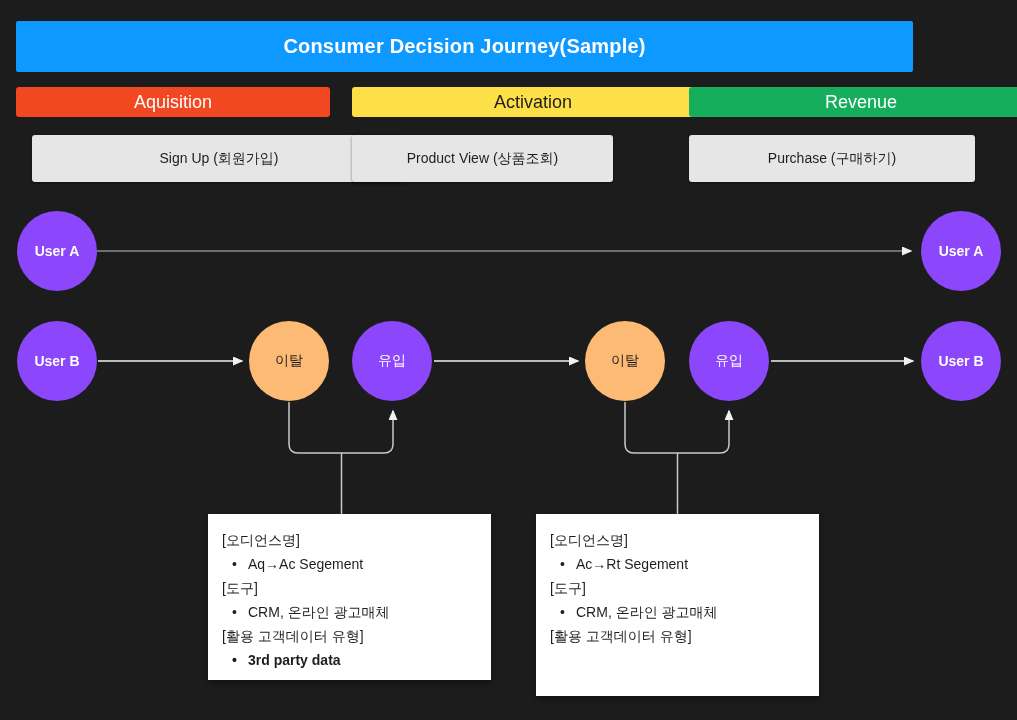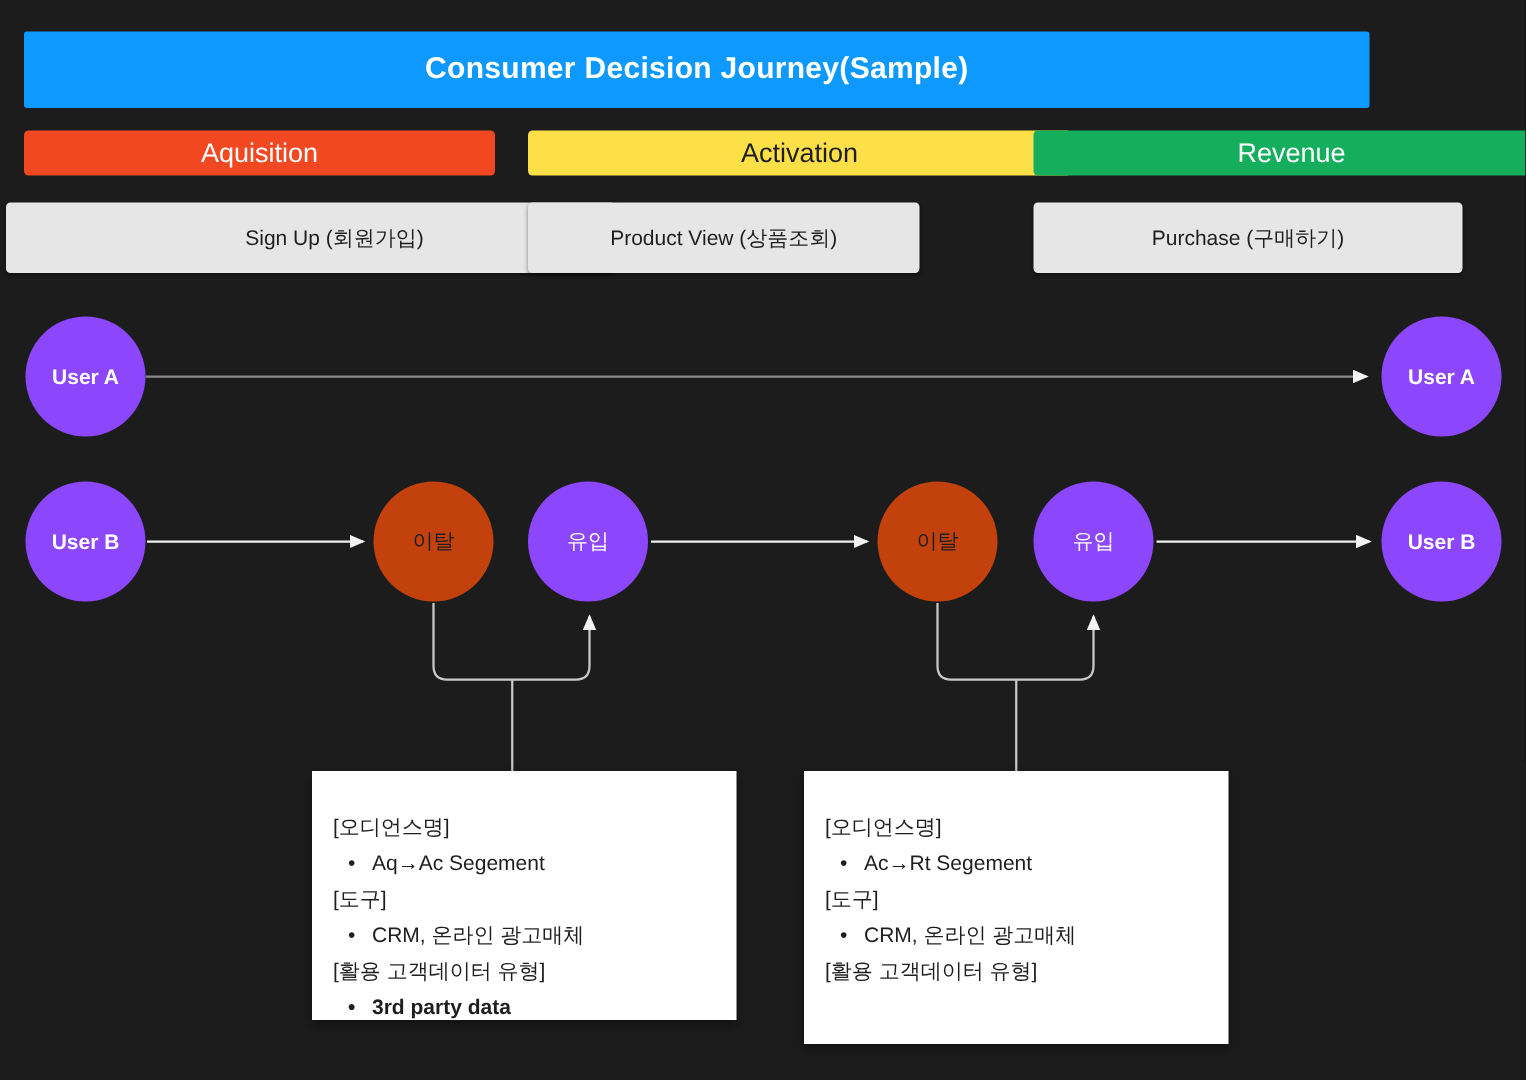--- a/index.html
+++ b/index.html
@@ -41,21 +41,21 @@
   
   .step-bar {
     position: absolute;
     top: 135px; height: 47px;
     background: #E6E6E6;
     border-radius: 3px;
     box-shadow: 0 1px 3px rgba(0,0,0,0.45);
     display: flex; align-items: center; justify-content: center;
     font-size: 14px; color: #1E1E1E;
   }
-  #step-0 { left: 4px;  width: 374px; padding-left: 32px; }
+  #step-0 { left: 32px;  width: 374px; }
   #step-1 { left: 352px; width: 261px; }
   #step-2 { left: 689px; width: 286px; }
 
   
   .connectors {
     position: absolute; left: 0; top: 0;
     width: 1017px; height: 720px;
     z-index: 1;
     pointer-events: none;
   }
@@ -63,39 +63,39 @@
   
   .circle {
     position: absolute;
     width: 80px; height: 80px;
     border-radius: 50%;
     display: flex; align-items: center; justify-content: center;
     font-size: 14px;
     z-index: 2;
   }
   .circle.purple { background: #8C46FB; color: #FFFFFF; }
-  .circle.light  { background: #c2410c; color: #1E1E1E; }
+  .circle.light  { background: #fdba74; color: #1E1E1E; }
   .circle.user   { font-weight: 700; }
   #user-a-start { left: 17px;  top: 211px; }
   #user-a-end   { left: 921px; top: 211px; }
   #user-b-start { left: 17px;  top: 321px; }
   #churn-1      { left: 249px; top: 321px; }
   #inflow-1     { left: 352px; top: 321px; }
   #churn-2      { left: 585px; top: 321px; }
   #inflow-2     { left: 689px; top: 321px; }
   #user-b-end   { left: 921px; top: 321px; }
 
   
   .note {
     position: absolute;
     background: #FFFFFF;
     color: #1E1E1E;
     box-shadow: 0 3px 7px rgba(0,0,0,0.4);
     box-sizing: border-box;
-    padding: 25px 14px;
+    padding: 14px 14px;
     font-size: 14px;
     z-index: 2;
   }
   #note-0 { left: 208px; top: 514px; width: 283px; height: 166px; }
   #note-1 { left: 536px; top: 514px; width: 283px; height: 182px; }
   .note .line { line-height: 24px; }
   .note .bullet { position: relative; padding-left: 26px; }
   .note .bullet::before { content: "\2022"; position: absolute; left: 10px; }
   .note .bold { font-weight: 700; }
 </style>

